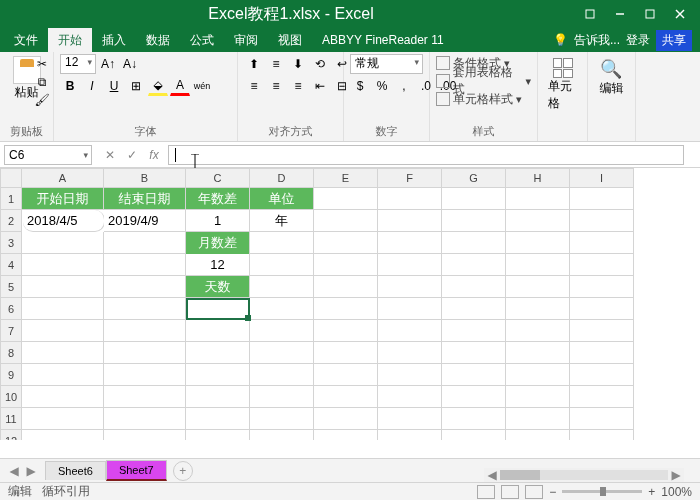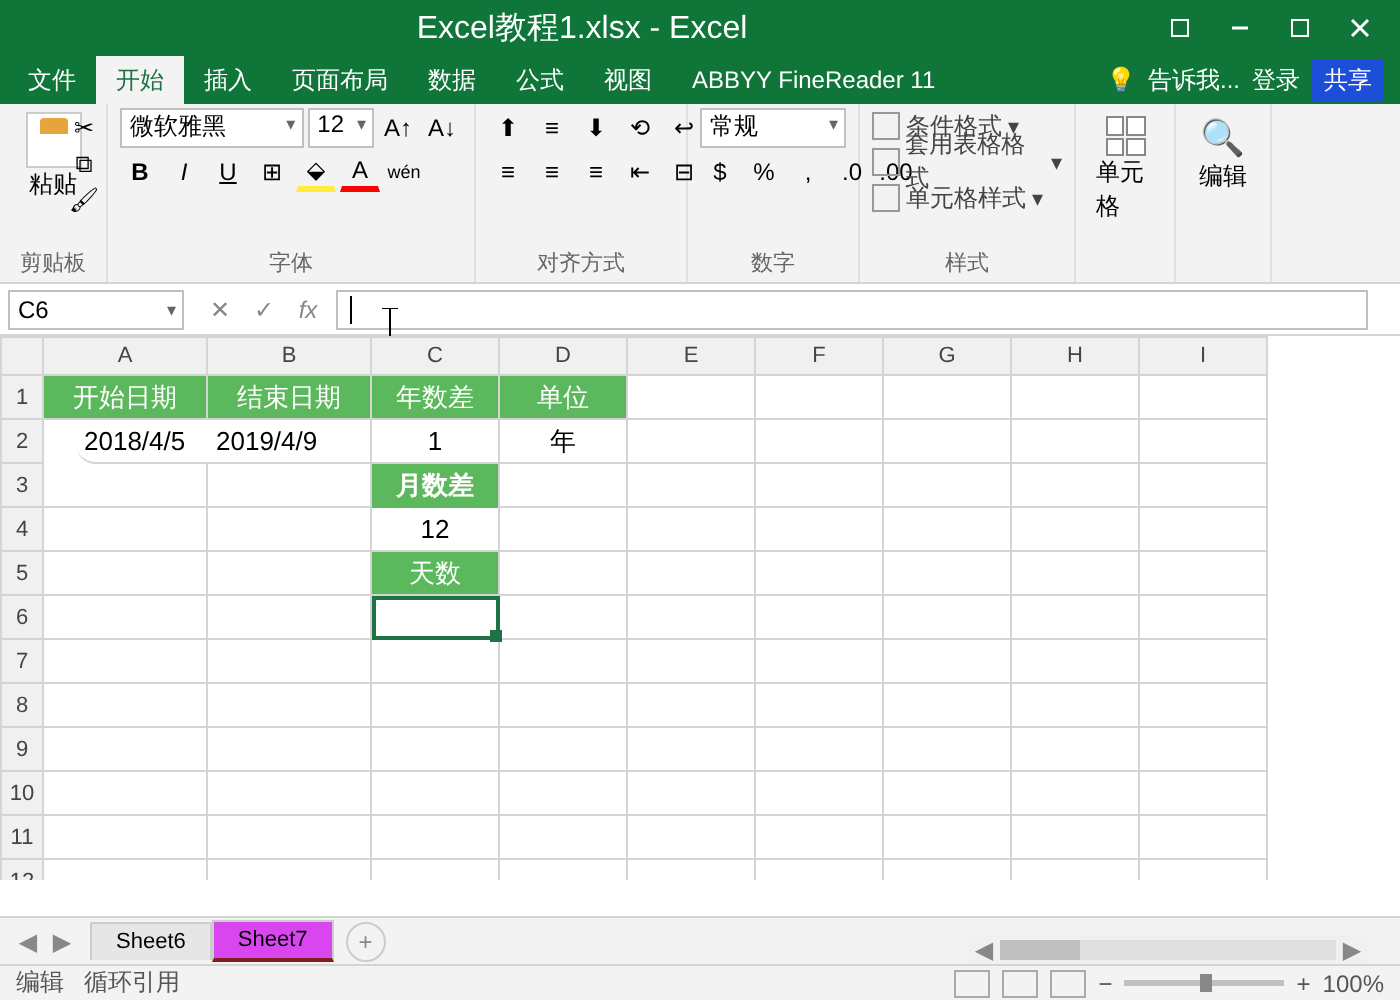--- a/index.html
+++ b/index.html
@@ -98,23 +98,23 @@
           <line x1="9" y1="1" x2="1" y2="9" stroke="#fff" stroke-width="1.5"></line>
         </svg>
       </div>
   </div>
 </div>
 
 <div class="tabs">
   <div class="tab">文件</div>
   <div class="tab active">开始</div>
   <div class="tab">插入</div>
-  <div class="tab">页面布局</div>
   <div class="tab">数据</div>
   <div class="tab">公式</div>
+  <div class="tab">审阅</div>
   <div class="tab">视图</div>
   <div class="tab">ABBYY FineReader 11</div>
   <div class="tabs-right">
     <span>💡</span>
     <span>告诉我...</span>
     <span>登录</span>
     <span style="background:#1d4ed8;padding:2px 6px">共享</span>
   </div>
 </div>
 
@@ -126,21 +126,20 @@
     </div>
     <div class="clip-side">
       <div class="mini-btn">✂</div>
       <div class="mini-btn">⧉</div>
       <div class="mini-btn">🖌</div>
     </div>
     <div class="group-label">剪贴板</div>
   </div>
   <div class="group font-group">
     <div class="font-row">
-      <div class="font-sel" style="width:110px">微软雅黑</div>
       <div class="font-sel" style="width:36px">12</div>
       <div class="fbtn">A↑</div>
       <div class="fbtn">A↓</div>
     </div>
     <div class="font-row">
       <div class="fbtn">
           <b>B</b>
         </div>
       <div class="fbtn">
           <i>I</i>
@@ -259,32 +258,32 @@
   <div class="cells" id="cells">
       <div class="cell hdr-cell" style="left: 0px; top: 0px; width: 82px; height: 22px;">开始日期</div>
       <div class="cell hdr-cell" style="left: 82px; top: 0px; width: 82px; height: 22px;">结束日期</div>
       <div class="cell hdr-cell" style="left: 164px; top: 0px; width: 64px; height: 22px;">年数差</div>
       <div class="cell hdr-cell" style="left: 228px; top: 0px; width: 64px; height: 22px;">单位</div>
       <div class="cell" style="left: 292px; top: 0px; width: 64px; height: 22px;"></div>
       <div class="cell" style="left: 356px; top: 0px; width: 64px; height: 22px;"></div>
       <div class="cell" style="left: 420px; top: 0px; width: 64px; height: 22px;"></div>
       <div class="cell" style="left: 484px; top: 0px; width: 64px; height: 22px;"></div>
       <div class="cell" style="left: 548px; top: 0px; width: 64px; height: 22px;"></div>
-      <div class="cell" style="left: 16px; top: 22px; width: 82px; height: 22px; border-radius: 10px;">2018/4/5</div>
+      <div class="cell" style="left: 1px; top: 22px; width: 82px; height: 22px; border-radius: 10px;">2018/4/5</div>
       <div class="cell" style="left: 82px; top: 22px; width: 82px; height: 22px;">2019/4/9</div>
       <div class="cell" style="left: 164px; top: 22px; width: 64px; height: 22px; justify-content: center;">1</div>
       <div class="cell" style="left: 228px; top: 22px; width: 64px; height: 22px; justify-content: center;">年</div>
       <div class="cell" style="left: 292px; top: 22px; width: 64px; height: 22px;"></div>
       <div class="cell" style="left: 356px; top: 22px; width: 64px; height: 22px;"></div>
       <div class="cell" style="left: 420px; top: 22px; width: 64px; height: 22px;"></div>
       <div class="cell" style="left: 484px; top: 22px; width: 64px; height: 22px;"></div>
       <div class="cell" style="left: 548px; top: 22px; width: 64px; height: 22px;"></div>
       <div class="cell" style="left: 0px; top: 44px; width: 82px; height: 22px;"></div>
       <div class="cell" style="left: 82px; top: 44px; width: 82px; height: 22px;"></div>
-      <div class="cell hdr-cell" style="left: 164px; top: 44px; width: 64px; height: 23px; font-weight: bold;">月数差</div>
+      <div class="cell hdr-cell" style="left: 164px; top: 44px; width: 64px; height: 23px;">月数差</div>
       <div class="cell" style="left: 228px; top: 44px; width: 64px; height: 22px;"></div>
       <div class="cell" style="left: 292px; top: 44px; width: 64px; height: 22px;"></div>
       <div class="cell" style="left: 356px; top: 44px; width: 64px; height: 22px;"></div>
       <div class="cell" style="left: 420px; top: 44px; width: 64px; height: 22px;"></div>
       <div class="cell" style="left: 484px; top: 44px; width: 64px; height: 22px;"></div>
       <div class="cell" style="left: 548px; top: 44px; width: 64px; height: 22px;"></div>
       <div class="cell" style="left: 0px; top: 66px; width: 82px; height: 22px;"></div>
       <div class="cell" style="left: 82px; top: 66px; width: 82px; height: 22px;"></div>
       <div class="cell" style="left: 164px; top: 66px; width: 64px; height: 22px; justify-content: center;">12</div>
       <div class="cell" style="left: 228px; top: 66px; width: 64px; height: 22px;"></div>

